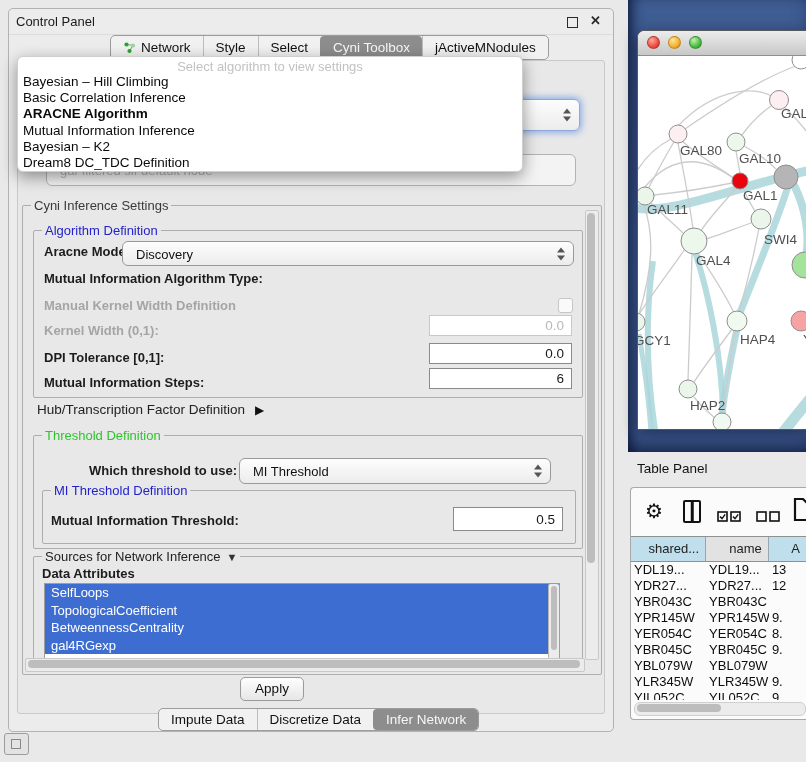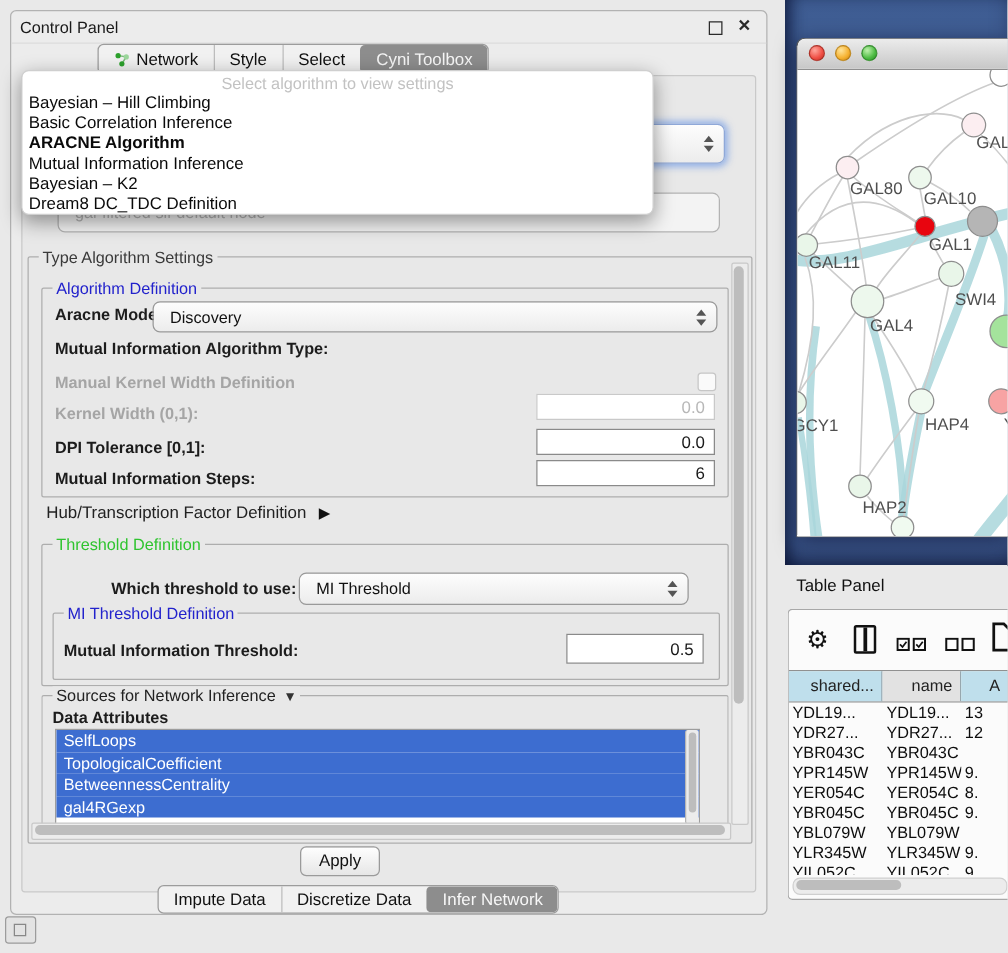--- a/index.html
+++ b/index.html
@@ -9,21 +9,21 @@
 
   
   #cp{position:absolute;left:8px;top:8px;width:604px;height:722px;background:#ececec;
       border:1px solid #b2b2b2;border-radius:5px;}
   #cp-titlebar{position:absolute;left:0;top:0;right:0;height:25px;border-bottom:1px solid #dcdcdc;}
   #cp-title{position:absolute;left:7px;top:5px;font-size:13px;color:#1a1a1a;}
   #float-btn{position:absolute;right:35px;top:8px;width:9px;height:9px;border:1.5px solid #2a2a2a;background:transparent;}
   #close-btn{position:absolute;right:12px;top:4px;font-size:13px;font-weight:bold;color:#2a2a2a;}
 
   .tabstrip{position:absolute;display:flex;border:1px solid #9c9c9c;border-radius:5px;
-            background:#f1f1f1;overflow:hidden;}
+            background:#f1f1f1;overflow:hidden;margin-left:32px;}
   #top-tabs{left:69px;top:26px;height:23px;}
   #bottom-tabs{left:117px;top:699px;height:21px;}
   .tab{padding:0 12px;font-size:13.5px;color:#111;display:flex;align-items:center;white-space:nowrap;}
   .tab + .tab{border-left:1px solid #bdbdbd;}
   .tab.sel{background:#8d8d8d;color:#f7f7f7;border-radius:4px;border-left-color:transparent;}
   .tabicon{margin-right:5px;display:inline-flex;}
 
   #content{position:absolute;left:8px;top:51px;width:586px;height:652px;background:#e8e8e8;
            border:1px solid #c9c9c9;border-radius:3px;}
 
@@ -132,33 +132,36 @@
       </div>
       <div class="tab">
         <span>Style</span>
       </div>
       <div class="tab">
         <span>Select</span>
       </div>
       <div class="tab sel">
         <span>Cyni Toolbox</span>
       </div>
+      <div class="tab">
+        <span>jActiveMNodules</span>
+      </div>
     </div>
 
   <div id="content">
 
     <div id="inference-combo" class="combo abs">
       <span class="stepper"></span>
     </div>
     <div id="source-combo" class="combo abs">
       <span class="cval">gal-filtered sif default node</span>
     </div>
 
     <div class="group" style="left:4px;top:144px;width:578px;height:468px;">
-      <span class="gtitle plain">Type Algorithm Settings</span>
+      <span class="gtitle plain">Cyni Inference Settings</span>
 
       <div class="group" style="left:10px;top:24px;width:548px;height:166px;">
         <span class="gtitle blue">Algorithm Definition</span>
 
         <span class="flabel" style="left:10px;top:13px;">Aracne Mode:</span>
         <div class="combo abs" style="left:88px;top:10px;width:450px;height:23px;">
           <span class="cval">Discovery</span>
           <span class="stepper"></span>
         </div>
 

